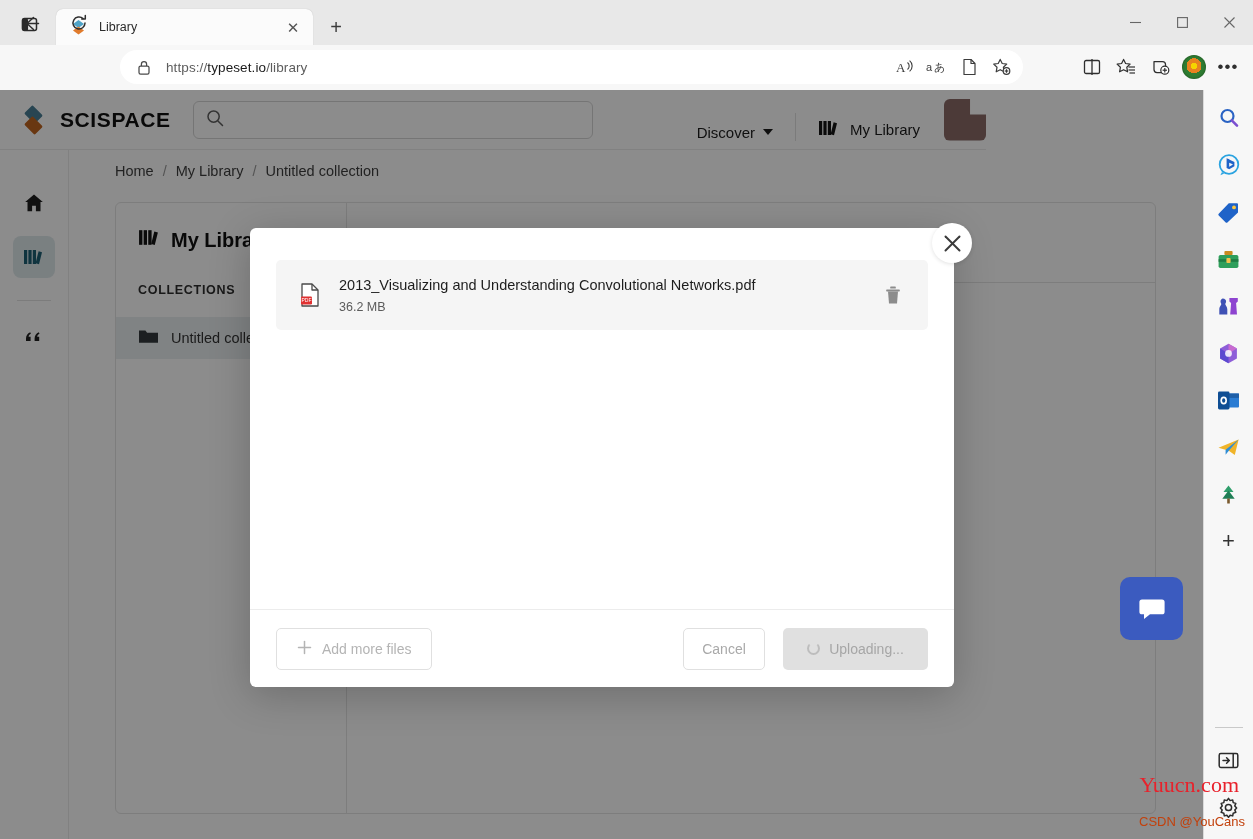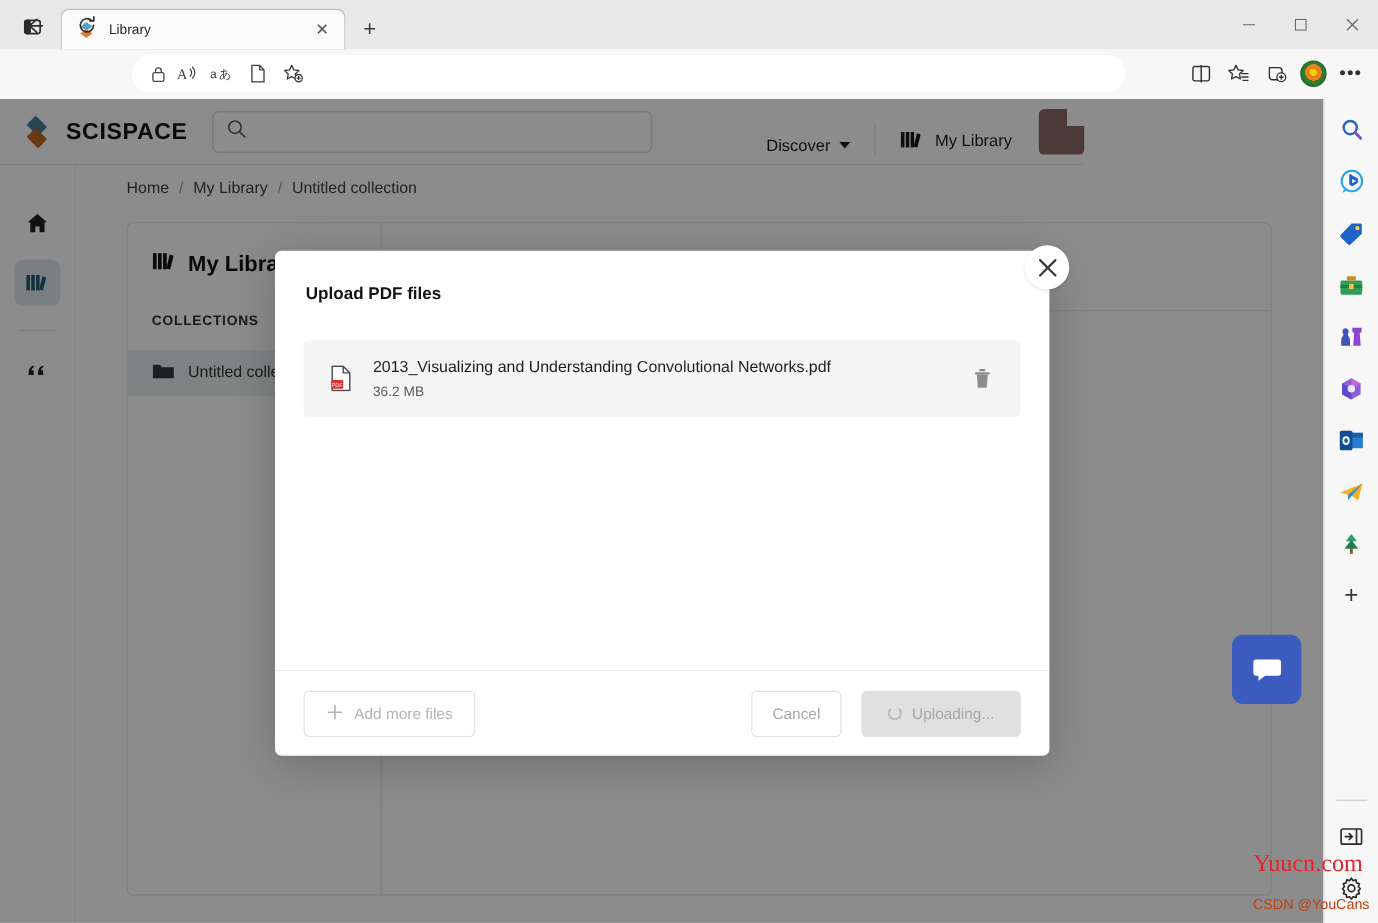--- a/index.html
+++ b/index.html
@@ -325,20 +325,21 @@
     </svg>
   </div>
 
   <div class="omnibox">
     <span class="lock">
       <svg width="14" height="15" viewBox="0 0 14 15">
         <rect x="2" y="6" width="10" height="8" rx="1.6" fill="none" stroke="#4a4a4a" stroke-width="1.25"></rect>
         <path d="M4.4 6V4.3a2.6 2.6 0 0 1 5.2 0V6" fill="none" stroke="#4a4a4a" stroke-width="1.25"></path>
       </svg>
     </span>
+    <span class="url"><span>https://</span><b>typeset.io</b><span>/library</span></span>
     <span class="ob-icons">
       <span class="ob-ico">
         <svg width="19" height="17" viewBox="0 0 19 17">
           <text x="0" y="13" font-family="Liberation Serif, serif" font-size="13" fill="#3c3c3c">A</text>
           <path d="M11.5 3.5a4.5 4.5 0 0 1 0 7" fill="none" stroke="#3c3c3c" stroke-width="1.1"></path>
           <path d="M13.6 1.6a7 7 0 0 1 0 10.8" fill="none" stroke="#3c3c3c" stroke-width="1.1"></path>
         </svg>
       </span>
       <span class="ob-ico">
         <svg width="22" height="16" viewBox="0 0 22 16">
@@ -499,21 +500,20 @@
         <svg width="30" height="28" viewBox="0 0 30 28">
           <path d="M5 4.5h20a2.6 2.6 0 0 1 2.6 2.6v9.6A2.6 2.6 0 0 1 25 19.3h-12l-6 4.6v-4.6H5a2.6 2.6 0 0 1-2.6-2.6V7.1A2.6 2.6 0 0 1 5 4.5z" fill="#ffffff"></path>
         </svg>
       </div>
     </div>
 
     <div class="page-dim"></div>
   </div>
 
   <div class="modal">
-    <div class="modal-title">Upload PDF files</div>
 
     <div class="modal-body">
       <div class="file-row">
         <span class="pdf-ico">
           <svg width="20" height="24" viewBox="0 0 20 24">
             <path d="M2 1h10l6 6v16H2z" fill="#fff" stroke="#4a4a4a" stroke-width="1.3" stroke-linejoin="round"></path>
             <path d="M12 1v6h6" fill="none" stroke="#4a4a4a" stroke-width="1.3" stroke-linejoin="round"></path>
             <rect x="1" y="13.5" width="11" height="8" rx="1.2" fill="#e03131"></rect>
             <text x="6.5" y="19.4" text-anchor="middle" font-family="Liberation Sans, sans-serif" font-size="5" fill="#fff">PDF</text>
           </svg>

